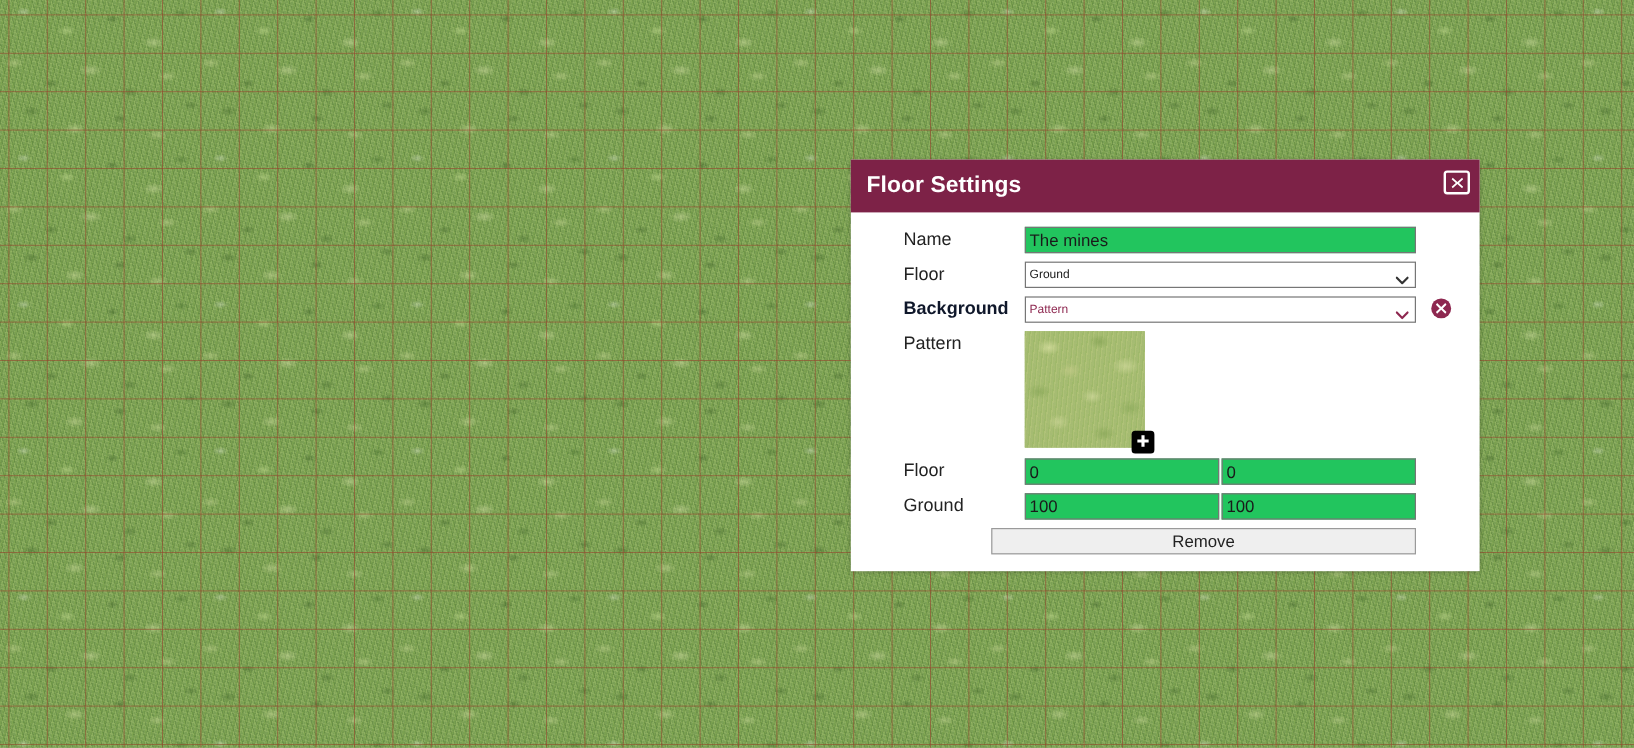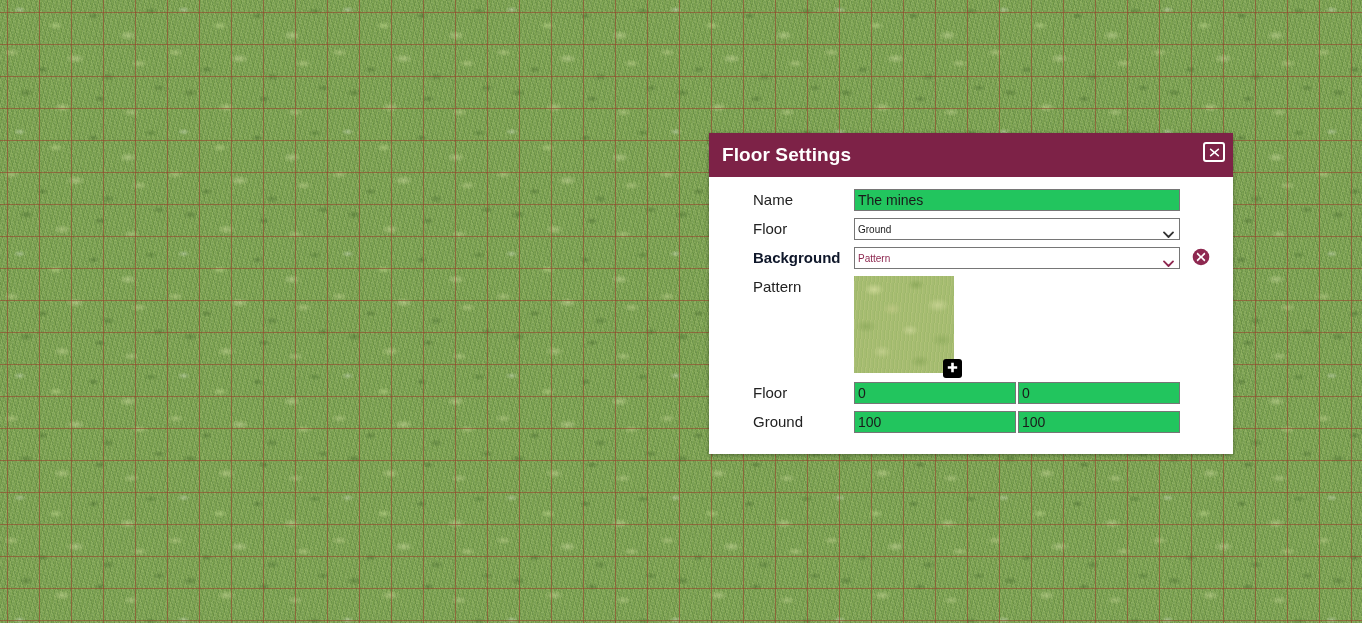--- a/index.html
+++ b/index.html
@@ -371,15 +371,19 @@
       <div class="row-control">
         <div class="half-field">
           <input class="text-field" type="text" value="100" style="">
         </div>
         <div class="half-field">
           <input class="text-field" type="text" value="100" style="">
         </div>
       </div>
     </div>
 
+    <div class="remove-row">
+      <span class="remove-spacer"></span>
+      <button class="remove-button">Remove</button>
+    </div>
 
   </div>
 </div>
 
 </body></html>

